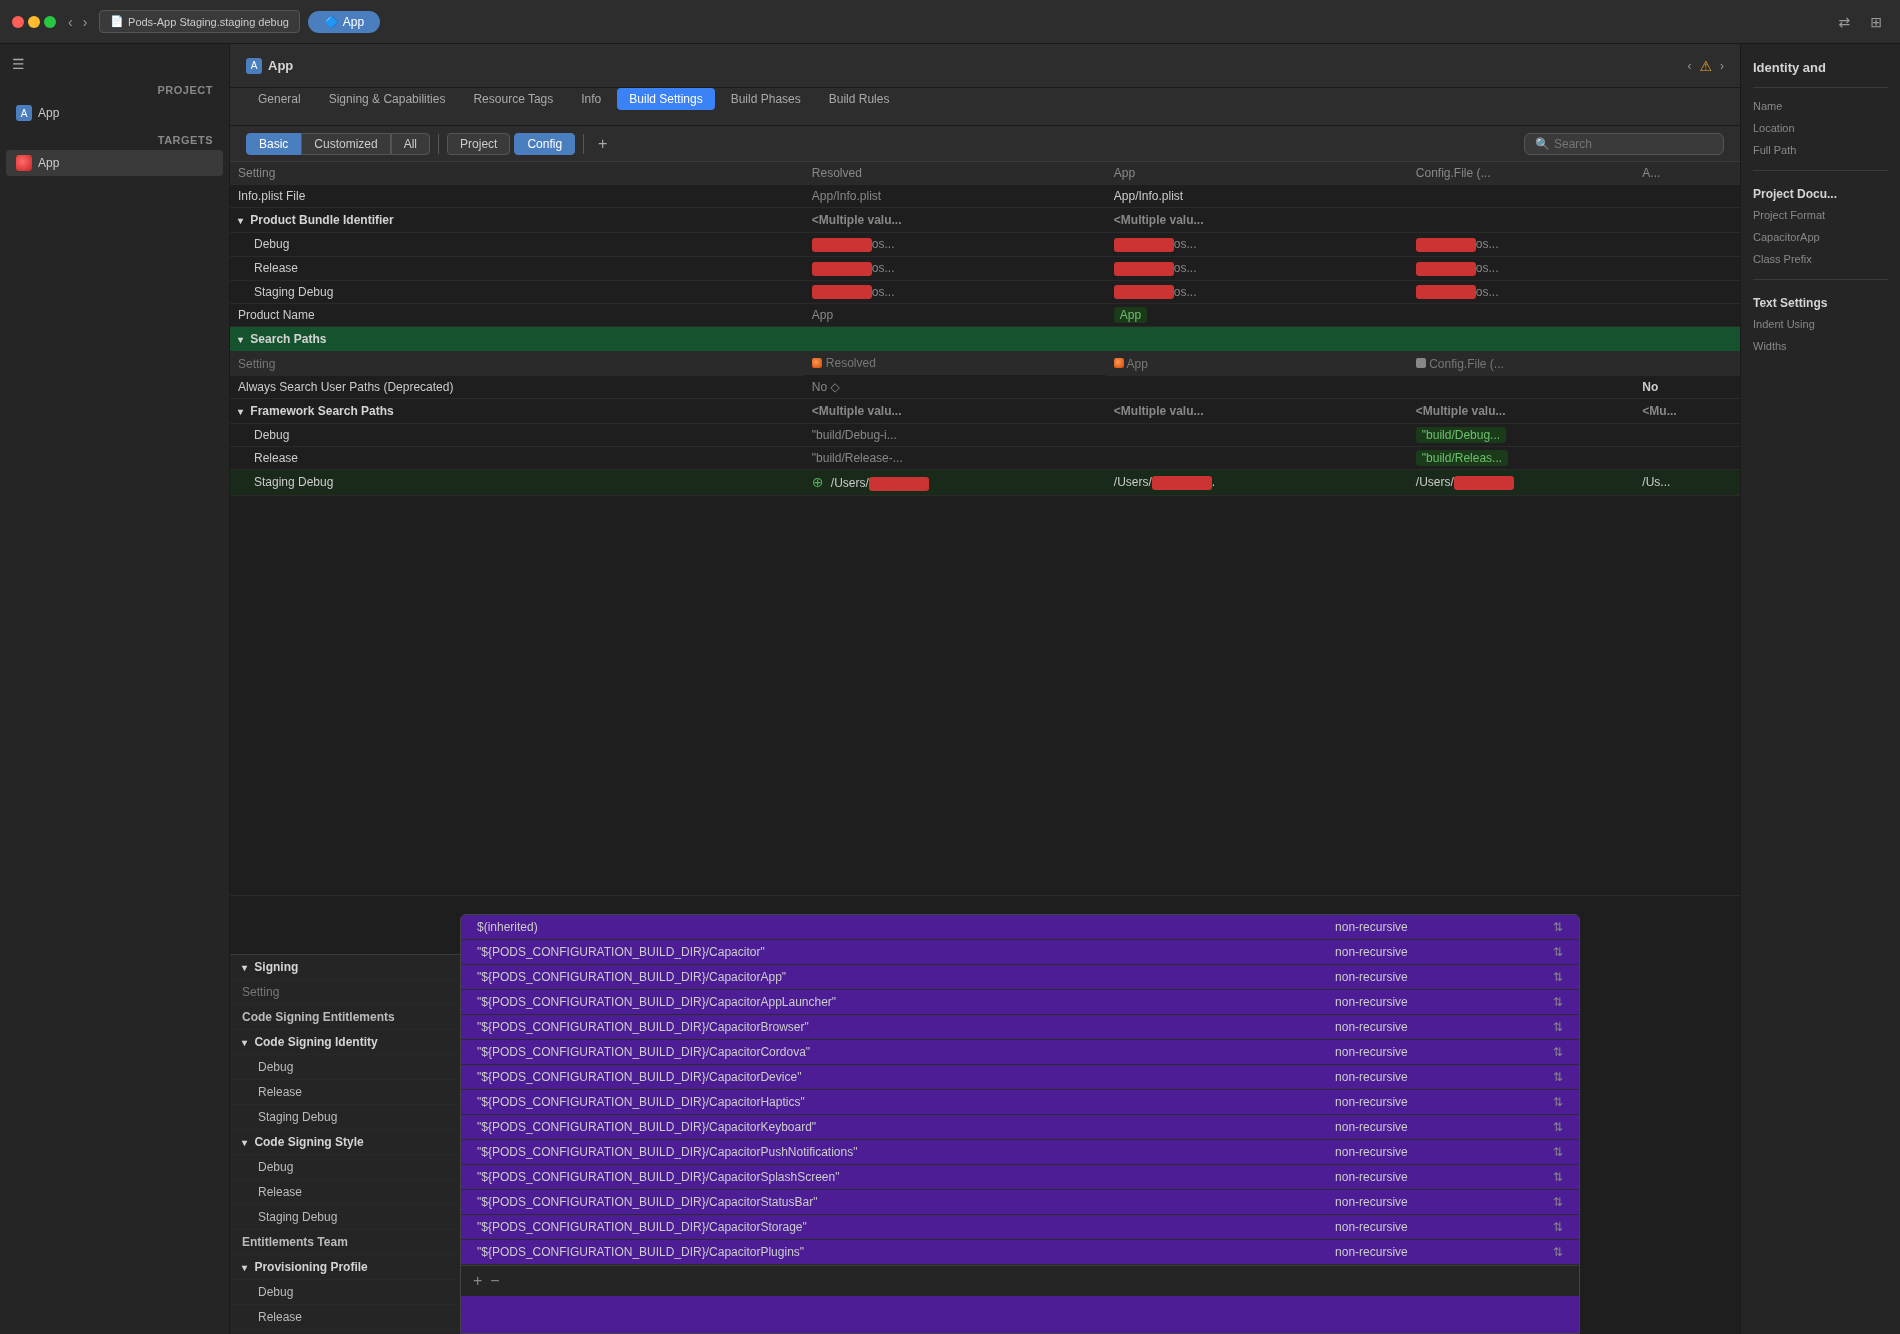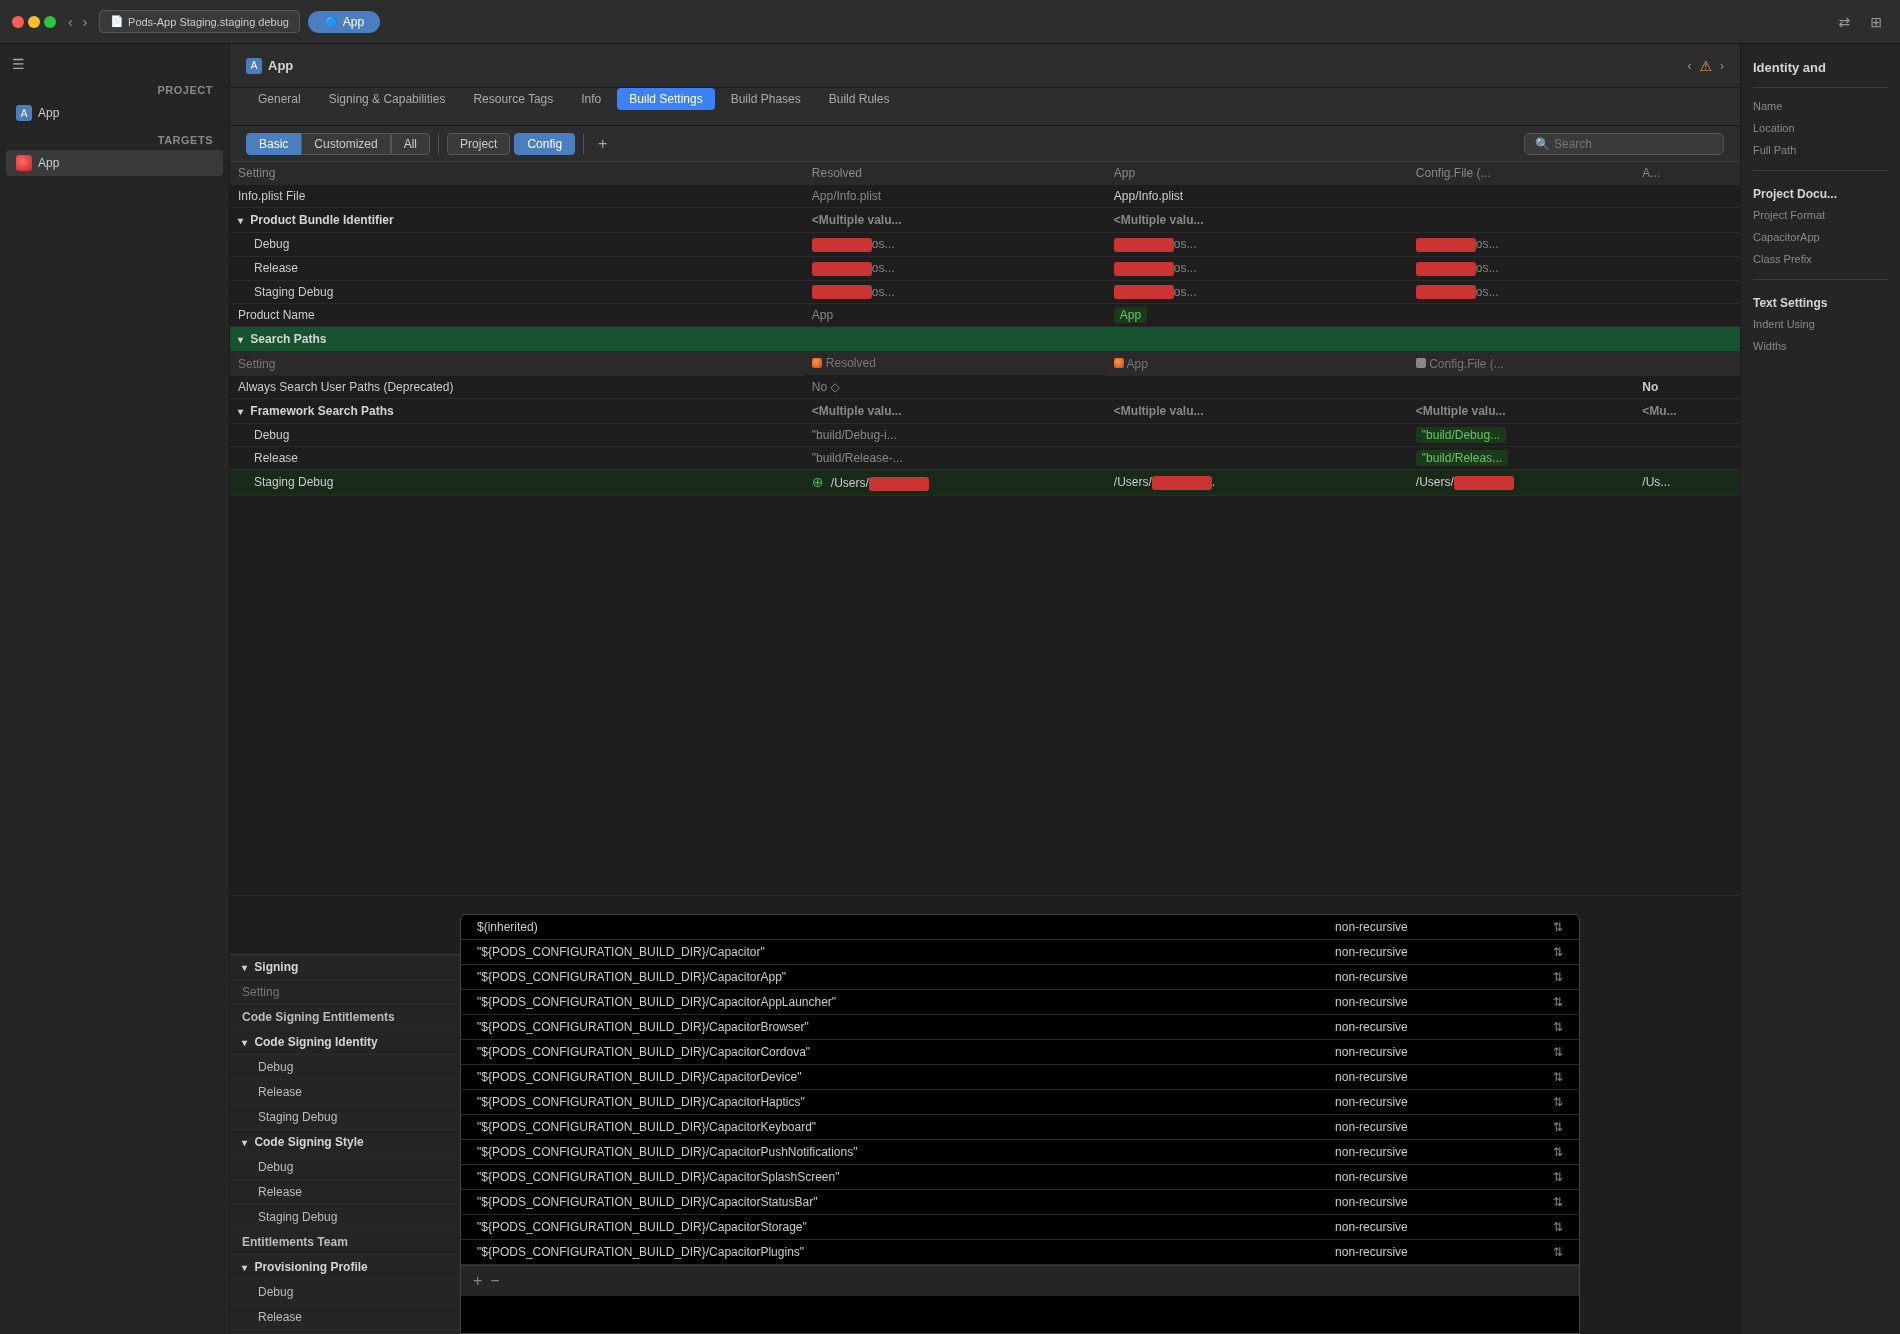--- a/index.html
+++ b/index.html
@@ -383,21 +383,21 @@
       background: #3a3a3a;
       margin: 8px 12px;
     }
 
     
     .dropdown-popup {
       position: absolute;
       bottom: 0;
       left: 230px;
       right: 160px;
-      background: #000000;
+      background: #4c1d95;
       border: 1px solid #444;
       border-radius: 6px 6px 0 0;
       z-index: 100;
       overflow: hidden;
     }
     .popup-inner {
       max-height: 420px;
       overflow: hidden;
     }
     .popup-table {

